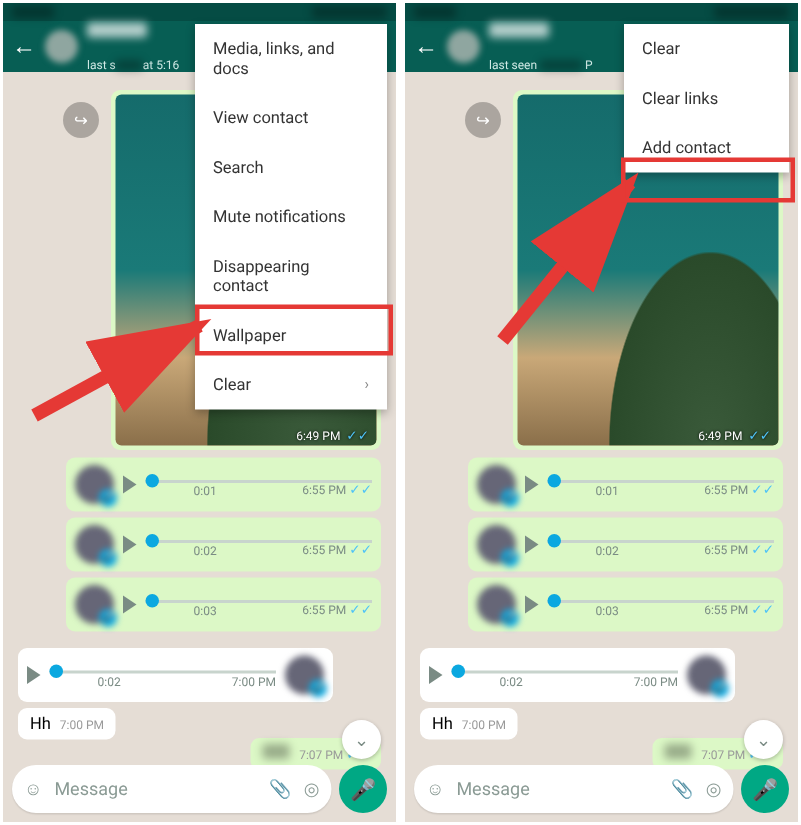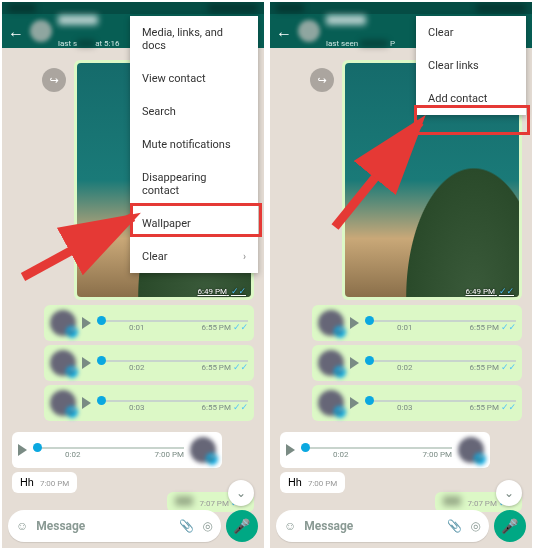--- a/index.html
+++ b/index.html
@@ -24,21 +24,21 @@
   .menu-item { font-size: 11px; color: #333; padding: 10px 12px; display: flex; justify-content: space-between; align-items: center; }
   .menu-item .chev { font-size: 10px; color: #888; }
 
   
   .img-bubble { position: absolute; top: 58px; right: 10px; width: 180px; height: 240px; background: #dcf8c6; border-radius: 6px; padding: 3px; }
   .img-inner { width: 100%; height: 100%; border-radius: 4px; background:
     linear-gradient(to bottom, #156b6b 0%, #1a7a78 50%, #c9a878 75%, #8a6f4a 100%);
     position: relative; overflow: hidden; }
   .img-inner::after { content:''; position:absolute; bottom:0; left:35%; width:65%; height:55%; background: radial-gradient(ellipse at 60% 100%, #3a5a3a 0%, #2a4a2a 70%, transparent 71%); }
   .fwd-badge { position: absolute; top: 8px; left: -32px; width: 24px; height: 24px; border-radius: 50%; background: rgba(0,0,0,.25); display:flex; align-items:center; justify-content:center; color:#fff; font-size:11px; }
-  .img-time { position:absolute; bottom:4px; right:8px; color:#fff; font-size:8px; text-shadow:0 0 2px #000;text-decoration:underline; }
+  .img-time { position:absolute; bottom:4px; right:8px; color:#fff; font-size:8px; text-shadow:0 0 2px #000; }
 
   
   .vn-out { position:absolute; right:10px; width:210px; height:36px; background:#dcf8c6; border-radius:6px; display:flex; align-items:center; padding:0 6px; gap:6px; }
   .vn-in  { position:absolute; left:10px;  width:210px; height:36px; background:#fff; border-radius:6px; display:flex; align-items:center; padding:0 6px; gap:6px; }
   .vn-avatar { width:26px; height:26px; border-radius:50%; background:#667; filter: blur(2px); flex-shrink:0; position:relative; }
   .vn-mic { position:absolute; bottom:-2px; right:-2px; width:12px; height:12px; border-radius:50%; background:#0ba8e0; display:flex; align-items:center; justify-content:center; color:#fff; font-size:7px; }
   .play { width:0; height:0; border-left:9px solid #7a8b84; border-top:6px solid transparent; border-bottom:6px solid transparent; flex-shrink:0; }
   .track { flex:1; position:relative; height:14px; }
   .track-line { position:absolute; top:4px; left:0; right:0; height:2px; background:#c8d4cd; }
   .knob { position:absolute; top:0; left:0; width:9px; height:9px; border-radius:50%; background:#0ba8e0; }
@@ -46,21 +46,21 @@
   .vn-time { position:absolute; bottom:-2px; right:0; font-size:8px; color:#7a8b84;text-align:center; }
   .ticks { color:#4fc3f7; font-size:9px; margin-left:2px; }
 
   .txt-bubble { position:absolute; left:10px; background:#fff; border-radius:6px; padding:4px 8px; font-size:11px; display:flex; align-items:baseline; gap:6px;text-align:center; }
   .txt-time { font-size:8px; color:#999; }
   .txt-out { position:absolute; right:10px; background:#dcf8c6; border-radius:6px; padding:4px 8px; font-size:11px; display:flex; align-items:baseline; gap:6px; }
 
   
   .inputbar { position:absolute; bottom:6px; left:6px; right:6px; display:flex; gap:5px; align-items:center; }
   .txtfield { flex:1; height:32px; background:#fff; border-radius:18px; display:flex; align-items:center; padding:0 8px; gap:8px; color:#8a9a94; font-size:12px; box-shadow:0 1px 1px rgba(0,0,0,.1); }
-  .txtfield .sp { flex:1;font-weight:bold; }
+  .txtfield .sp { flex:1; }
   .send-fab { width:32px; height:32px; border-radius:50%; background:#00a884; display:flex; align-items:center; justify-content:center; color:#fff; font-size:14px; }
 
   
   .anno-box { position:absolute; border:3px solid #e53935; z-index:40; pointer-events:none; }
   .arrow { position:absolute; z-index:35; pointer-events:none; }
 
   .scroll-fab { position:absolute; right:10px; width:26px; height:26px; border-radius:50%; background:#fff; box-shadow:0 1px 3px rgba(0,0,0,.25); display:flex; align-items:center; justify-content:center; color:#7a8b84; font-size:12px; }
 
   .blur { filter: blur(3px); background: rgba(0,0,0,.3); border-radius:2px; display:inline-block; }
 </style>

